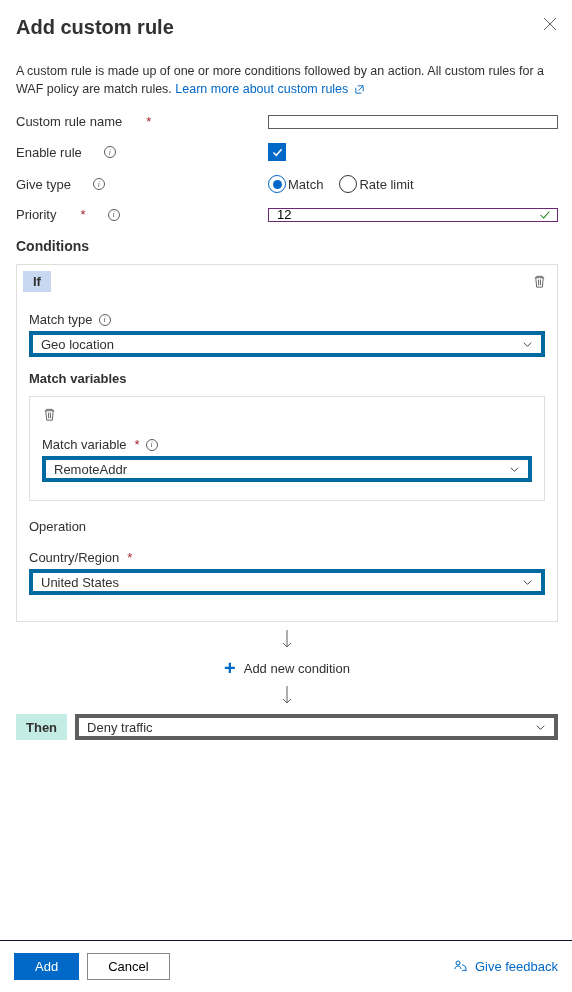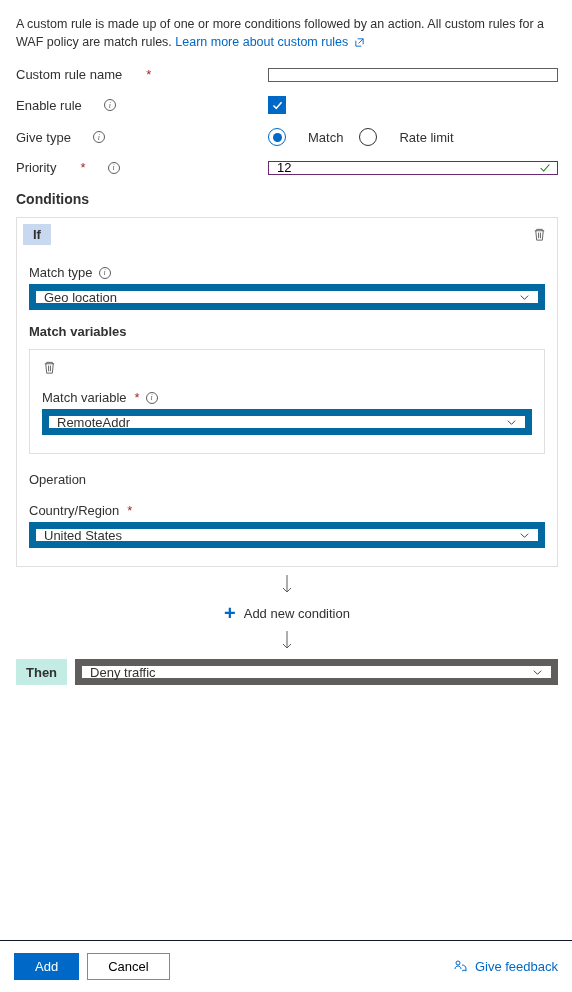--- a/index.html
+++ b/index.html
@@ -38,44 +38,44 @@
   }
   .text-input.valid { border: 1px solid #6b2974; padding-right: 26px; }
   .input-wrap { flex: 1; position: relative; display: flex; }
   .check-valid { position: absolute; right: 6px; top: 50%; transform: translateY(-50%); color: #107c10; }
   .checkbox {
     width: 18px; height: 18px; background: #0068c6; display: flex;
     align-items: center; justify-content: center; cursor: pointer;
   }
   .checkbox svg { width: 13px; height: 13px; }
   .radio-group { display: flex; gap: 16px; align-items: center; }
-  .radio-opt { display: flex; align-items: center; gap: 22px; cursor: pointer; }
+  .radio-opt { display: flex; align-items: center; gap: 2px; cursor: pointer; }
   .radio {
     width: 18px; height: 18px; border: 1px solid #323130; border-radius: 50%;
     display: flex; align-items: center; justify-content: center;
   }
   .radio.selected { border-color: #0068c6; }
   .radio.selected::after {
     content: ""; width: 9px; height: 9px; background: #0068c6; border-radius: 50%;
   }
   .section-h { font-size: 14px; font-weight: 600; margin: 16px 0 10px 0; }
-  .conditions-box { border: 1px solid #e1dfdd; padding-bottom: 14px; }
+  .conditions-box { border: 1px solid #e1dfdd; padding-bottom: 22px; }
   .if-bar {
     display: flex; justify-content: space-between; align-items: center;
     padding: 6px 10px 6px 6px;
   }
   .if-tag {
     background: #c7d8f0; padding: 3px 10px;
     font-weight: 600; font-size: 13px; color:#323130;
   }
   .trash-icon { width: 15px; height: 15px; color: #605e5c; cursor: pointer; }
   .inner { padding: 4px 12px; }
   .field-label { font-size: 13px; display: flex; align-items: center; gap: 6px; margin-bottom: 4px; margin-top: 10px; }
   .select {
-    width: 100%; border: 7px solid #0369a1; padding: 5px 8px;
+    width: 100%; border: 4px solid #0369a1; padding: 5px 8px;
     display: flex; justify-content: space-between; align-items: center;
     font-size: 13px; cursor: pointer; background:#fff; height: 26px;
   }
   .select.plain { border-color: #605e5c; }
   .chev { width: 11px; height: 11px; }
   .subheading { font-weight: 600; font-size: 13px; margin-top: 14px; }
   .mv-box { border: 1px solid #e1dfdd; margin-top: 10px; padding: 10px 12px 18px 12px; }
   .link-small { color: #0068c6; font-size: 13px; cursor: pointer; margin-top: 14px; display: inline-block; }
   .arrow-down { display: flex; justify-content: center; margin: 8px 0; color: #605e5c; }
   .add-cond { display: flex; justify-content: center; align-items: center; gap: 8px; color: #323130; cursor: pointer; }
@@ -97,20 +97,26 @@
   .btn.primary { background: #0068c6; border-color: #0068c6; color: #fff; }
   .feedback {
     margin-left: auto; color: #0068c6; display: flex; align-items: center;
     gap: 6px; cursor: pointer; font-size: 13px;
   }
 </style>
 </head>
 <body>
 
 <div class="panel">
+  <div class="header">
+    <h1>Add custom rule</h1>
+    <svg class="close-x" viewBox="0 0 16 16">
+        <path d="M2 2 L14 14 M14 2 L2 14" stroke="currentColor" stroke-width="1" fill="none"></path>
+      </svg>
+  </div>
 
   <p class="desc">
     <span>A custom rule is made up of one or more conditions followed by an action. All custom rules for a WAF policy are match rules. </span>
     <a class="link">
       <span>Learn more about custom rules</span>
       <svg width="11" height="11" viewBox="0 0 12 12">
           <path d="M4 2h6v6M10 2L5 7M8 10H2V4" stroke="#0068c6" stroke-width="1" fill="none"></path>
         </svg>
     </a>
   </p>

